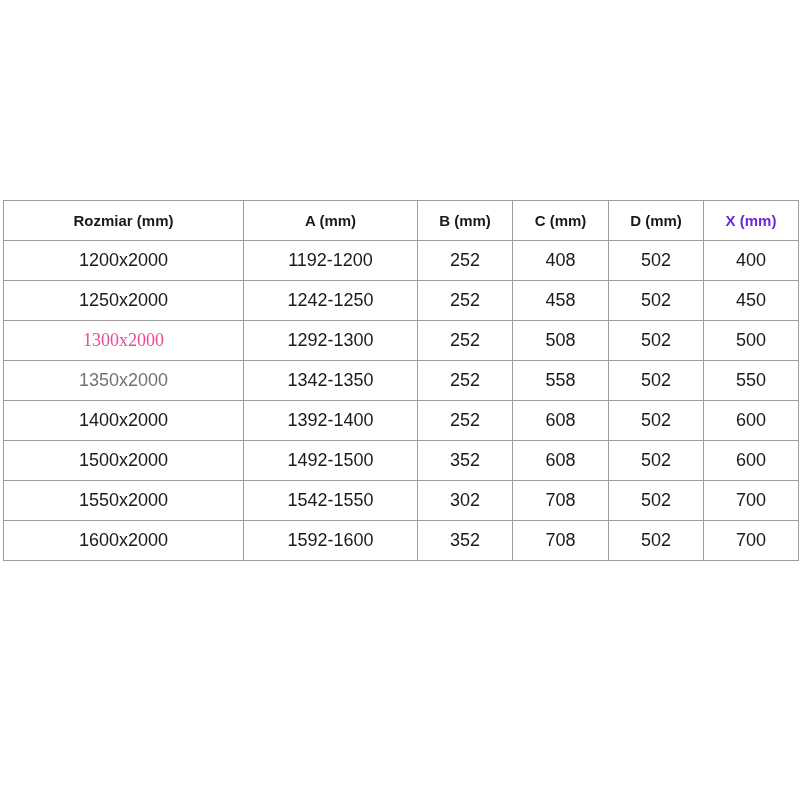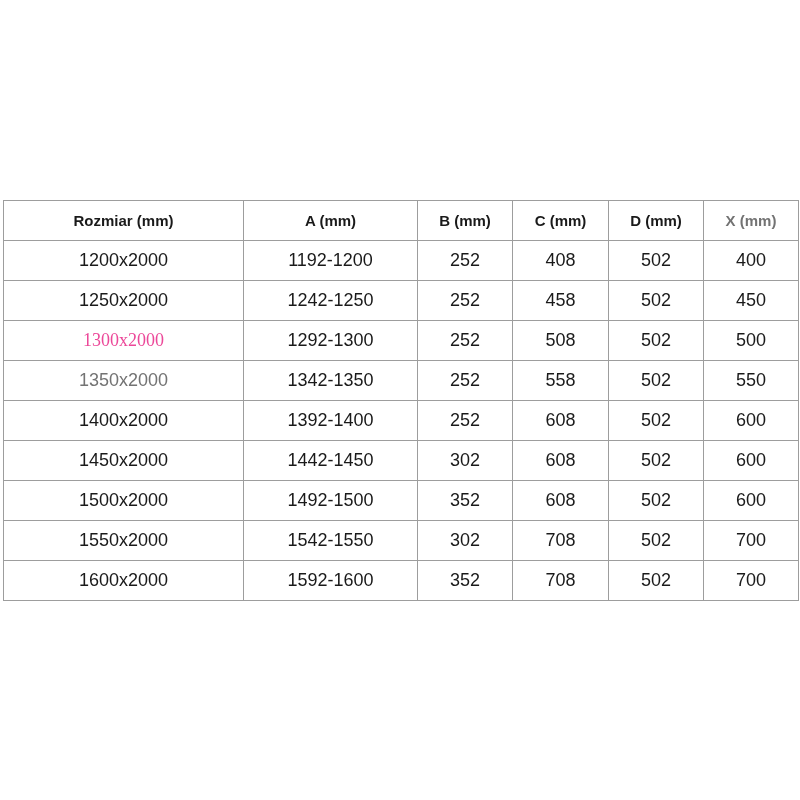--- a/index.html
+++ b/index.html
@@ -62,21 +62,21 @@
           <col style="width: 95px;">
           <col style="width: 95px;">
         </colgroup>
       <thead>
         <tr>
             <th style="border-color: rgb(157, 157, 157); color: rgb(26, 26, 26);">Rozmiar (mm)</th>
             <th style="border-color: rgb(157, 157, 157); color: rgb(26, 26, 26);">A (mm)</th>
             <th style="border-color: rgb(157, 157, 157); color: rgb(26, 26, 26);">B (mm)</th>
             <th style="border-color: rgb(157, 157, 157); color: rgb(26, 26, 26);">C (mm)</th>
             <th style="border-color: rgb(157, 157, 157); color: rgb(26, 26, 26);">D (mm)</th>
-            <th style="border-color: rgb(157, 157, 157); color: #737373;">X (mm)</th>
+            <th style="border-color: rgb(157, 157, 157); color: #6d28d9;">X (mm)</th>
           </tr>
       </thead>
       <tbody>
           <tr>
             <td style="border-color: rgb(157, 157, 157); color: rgb(26, 26, 26);">1200x2000</td>
             <td style="border-color: rgb(157, 157, 157); color: rgb(26, 26, 26);">1192-1200</td>
             <td style="border-color: rgb(157, 157, 157); color: rgb(26, 26, 26);">252</td>
             <td style="border-color: rgb(157, 157, 157); color: rgb(26, 26, 26); text-align: center;">408</td>
             <td style="border-color: rgb(157, 157, 157); color: rgb(26, 26, 26);">502</td>
             <td style="border-color: rgb(157, 157, 157); color: rgb(26, 26, 26);">400</td>
@@ -107,28 +107,20 @@
           </tr>
           <tr>
             <td style="border-color: rgb(157, 157, 157); color: rgb(26, 26, 26);">1400x2000</td>
             <td style="border-color: rgb(157, 157, 157); color: rgb(26, 26, 26);">1392-1400</td>
             <td style="border-color: rgb(157, 157, 157); color: rgb(26, 26, 26);">252</td>
             <td style="border-color: rgb(157, 157, 157); color: rgb(26, 26, 26);">608</td>
             <td style="border-color: rgb(157, 157, 157); color: rgb(26, 26, 26);">502</td>
             <td style="border-color: rgb(157, 157, 157); color: rgb(26, 26, 26);">600</td>
           </tr>
           <tr>
-            <td style="border-color: rgb(157, 157, 157); color: rgb(26, 26, 26);">1450x2000</td>
-            <td style="border-color: rgb(157, 157, 157); color: rgb(26, 26, 26);">1442-1450</td>
-            <td style="border-color: rgb(157, 157, 157); color: rgb(26, 26, 26);">302</td>
-            <td style="border-color: rgb(157, 157, 157); color: rgb(26, 26, 26);">608</td>
-            <td style="border-color: rgb(157, 157, 157); color: rgb(26, 26, 26);">502</td>
-            <td style="border-color: rgb(157, 157, 157); color: rgb(26, 26, 26);">600</td>
-          </tr>
-          <tr>
             <td style="border-color: rgb(157, 157, 157); color: rgb(26, 26, 26);">1500x2000</td>
             <td style="border-color: rgb(157, 157, 157); color: rgb(26, 26, 26);">1492-1500</td>
             <td style="border-color: rgb(157, 157, 157); color: rgb(26, 26, 26);">352</td>
             <td style="border-color: rgb(157, 157, 157); color: rgb(26, 26, 26);">608</td>
             <td style="border-color: rgb(157, 157, 157); color: rgb(26, 26, 26);">502</td>
             <td style="border-color: rgb(157, 157, 157); color: rgb(26, 26, 26);">600</td>
           </tr>
           <tr>
             <td style="border-color: rgb(157, 157, 157); color: rgb(26, 26, 26);">1550x2000</td>
             <td style="border-color: rgb(157, 157, 157); color: rgb(26, 26, 26);">1542-1550</td>

